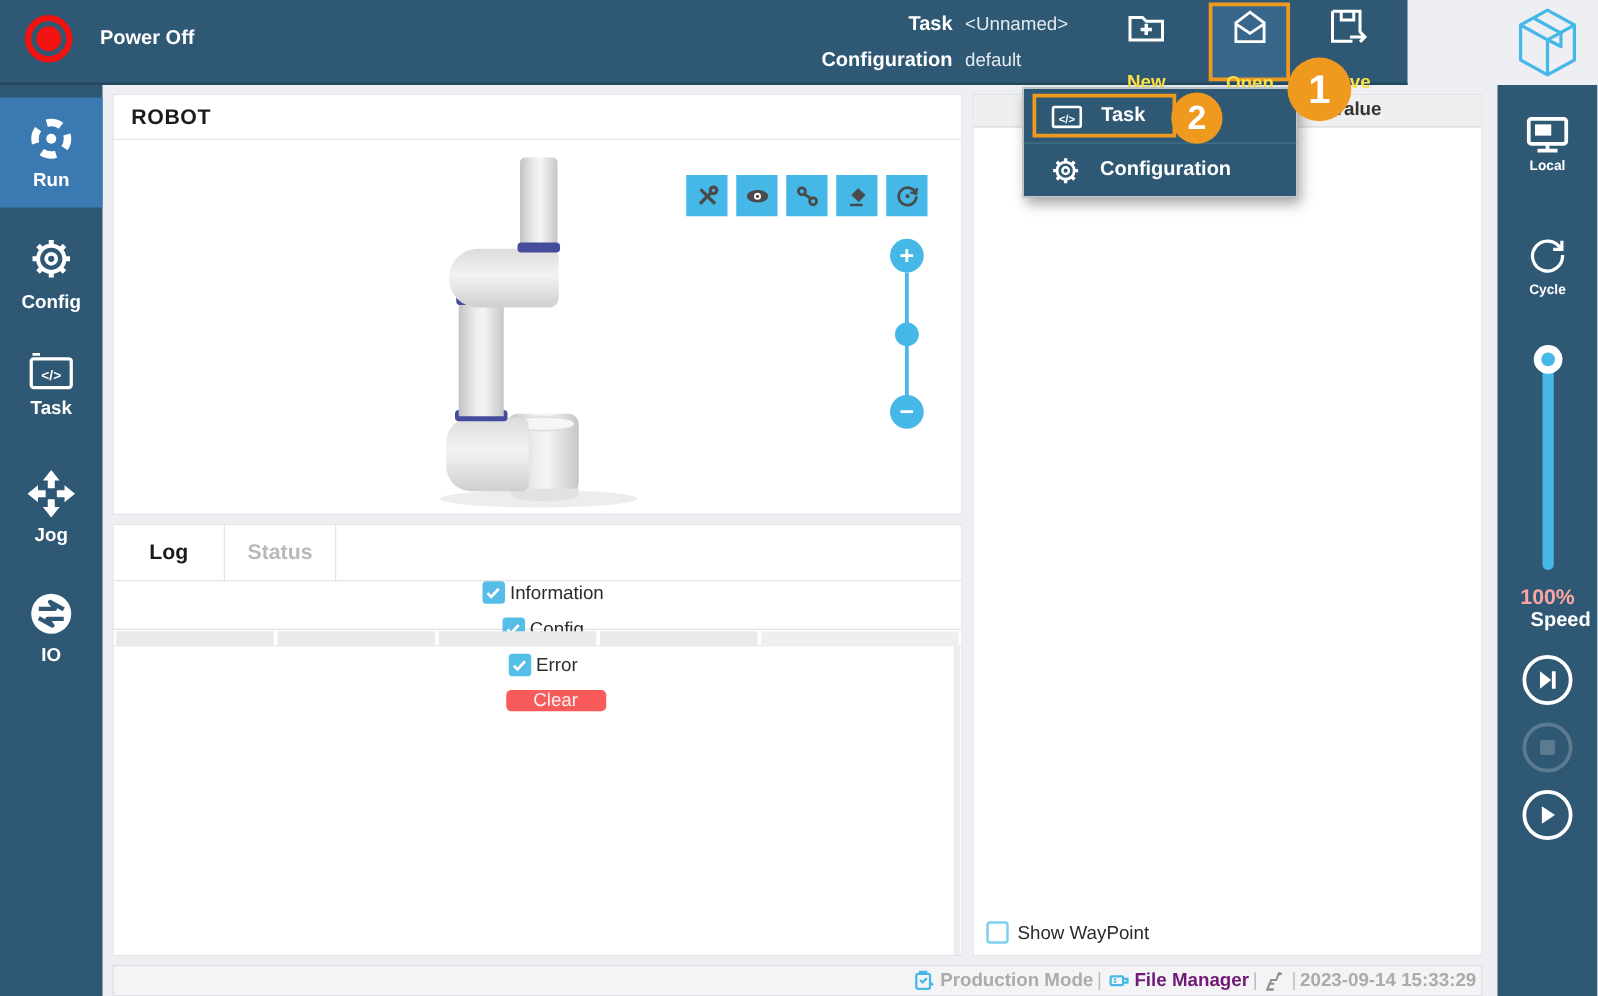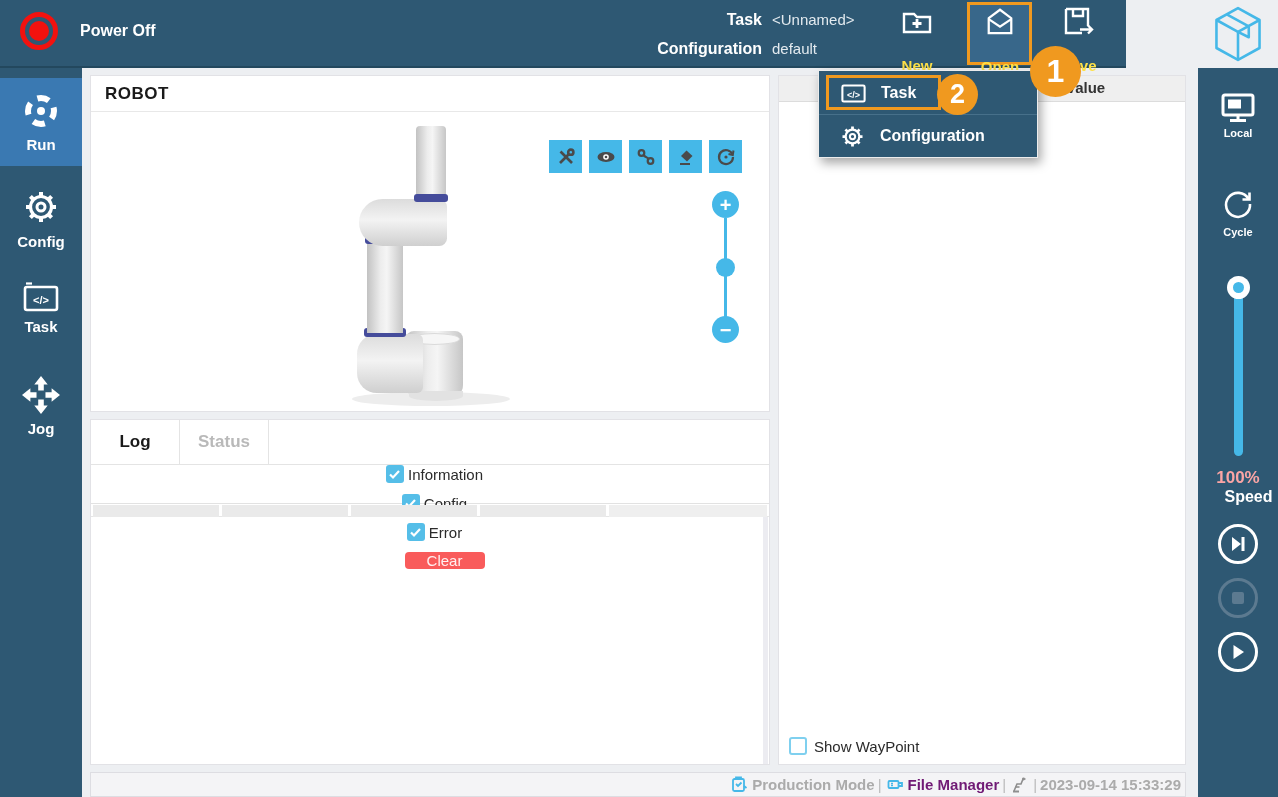--- a/index.html
+++ b/index.html
@@ -243,20 +243,29 @@
         <svg width="38" height="38" viewBox="0 0 34 34" fill="#fff">
           <path d="M17 0 L23 7.5 H19.5 V13 H14.5 V7.5 H11 Z"></path>
           <path d="M17 34 L11 26.5 H14.5 V21 H19.5 V26.5 H23 Z"></path>
           <path d="M0 17 L7.5 11 V14.5 H13 V19.5 H7.5 V23 Z"></path>
           <path d="M34 17 L26.5 23 V19.5 H21 V14.5 H26.5 V11 Z"></path>
         </svg>
       </span>
       <span class="nav-lbl">Jog</span>
     </div>
 
+    <div class="nav-item" style="top:390px;">
+      <span>
+        <svg width="38" height="38" viewBox="0 0 38 38">
+          <circle cx="19" cy="19" r="16" fill="#fff"></circle>
+          <path d="M9 15 H22 L18 9.5 L29 15.5 M29 23 H16 L20 28.5 L9 22.5" stroke="#2E5873" stroke-width="3.4" fill="none" stroke-linejoin="round"></path>
+        </svg>
+      </span>
+      <span class="nav-lbl">IO</span>
+    </div>
 
   </div>
 
   <div class="sidebar-right">
 
     <div class="rnav" style="top:25px;">
       <span>
         <svg width="34" height="30" viewBox="0 0 34 30" fill="none" stroke="#fff">
           <rect x="2" y="2" width="30" height="20" rx="2" stroke-width="3"></rect>
           <rect x="7" y="6.5" width="13" height="9" fill="#fff" stroke="none"></rect>

